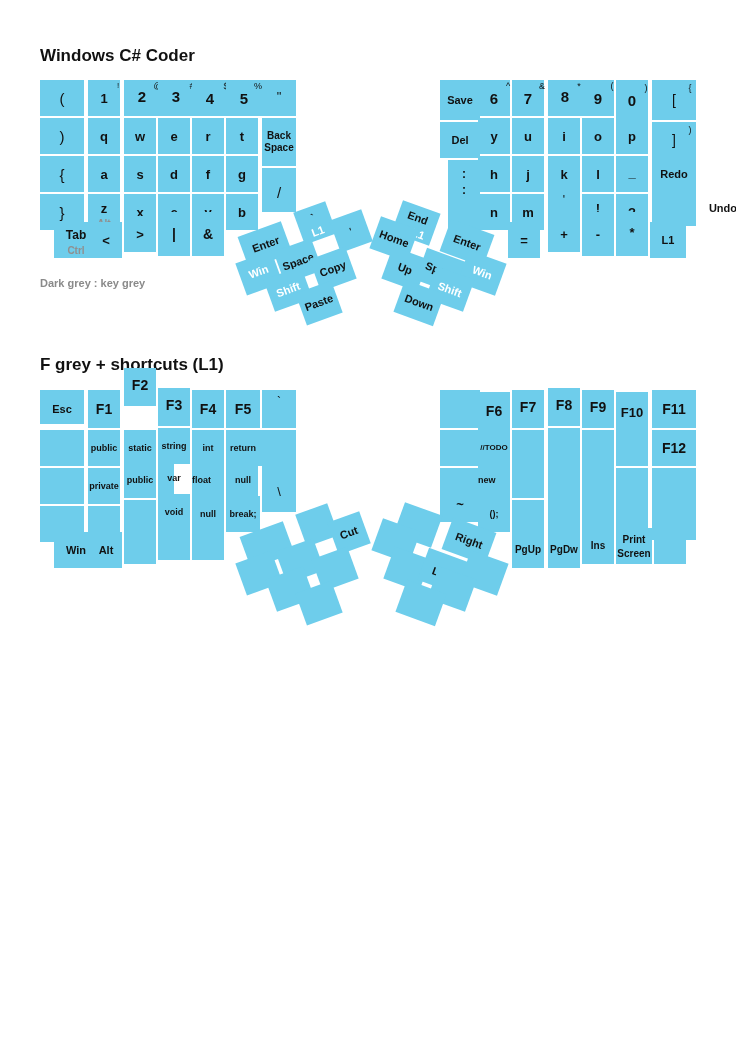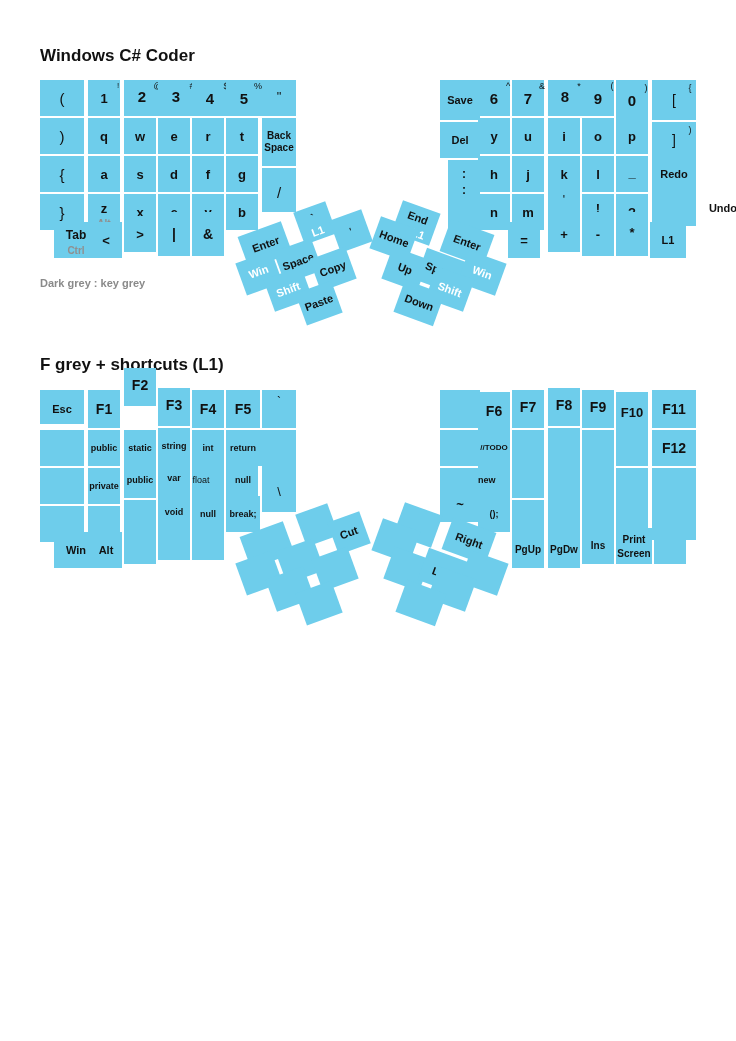--- a/index.html
+++ b/index.html
@@ -347,25 +347,25 @@
         <span class="lbl c-dark" style="font-size: 9px; font-weight: bold; left: 0px; top: 0px; width: 34px; text-align: center; transform: translate(0px, 13.5px);">return</span>
       </div>
       <div class="key" style="left: 262px; top: 430px; width: 34px; height: 36px;"></div>
       <div class="key" style="left: 40px; top: 468px; width: 44px; height: 36px;"></div>
       <div class="key" style="left: 88px; top: 468px; width: 32px; height: 36px;">
         <span class="lbl c-dark" style="font-size: 9px; font-weight: bold; left: 0px; top: 0px; width: 32px; text-align: center; transform: translate(0px, 13.5px);">private</span>
       </div>
       <div class="key" style="left: 124px; top: 462px; width: 32px; height: 36px;">
         <span class="lbl c-dark" style="font-size: 9px; font-weight: bold; left: 0px; top: 0px; width: 32px; text-align: center; transform: translate(0px, 13.5px);">public</span>
       </div>
-      <div class="key" style="left: 158px; top: 460px; width: 32px; height: 36px;">
+      <div class="key" style="left: 158px; top: 460px; width: 16px; height: 36px;">
         <span class="lbl c-dark" style="font-size: 9px; font-weight: bold; left: 0px; top: 0px; width: 32px; text-align: center; transform: translate(0px, 13.5px);">var</span>
       </div>
       <div class="key" style="left: 192px; top: 462px; width: 32px; height: 36px;">
-        <span class="lbl c-dark" style="font-size: 9px; font-weight: normal; left: 0px; top: 0px; width: 18px; text-align: center; transform: translate(0px, 13.5px);">float</span>
+        <span class="lbl c-dark" style="font-size: 9px; font-weight: bold; left: 0px; top: 0px; width: 18px; text-align: center; transform: translate(0px, 13.5px);">float</span>
       </div>
       <div class="key" style="left: 226px; top: 462px; width: 32px; height: 36px;">
         <span class="lbl c-dark" style="font-size: 9px; font-weight: bold; left: 0px; top: 0px; width: 34px; text-align: center; transform: translate(0px, 13.5px);">null</span>
       </div>
       <div class="key" style="left: 262px; top: 466px; width: 34px; height: 46px;">
         <span class="lbl c-dark" style="font-size: 13px; font-weight: normal; left: 0px; top: 0px; width: 34px; text-align: center; transform: translate(0px, 18.5px);">\</span>
       </div>
       <div class="key" style="left: 40px; top: 506px; width: 44px; height: 36px;"></div>
       <div class="key" style="left: 88px; top: 506px; width: 32px; height: 36px;"></div>
       <div class="key" style="left: 124px; top: 500px; width: 32px; height: 36px;"></div>

